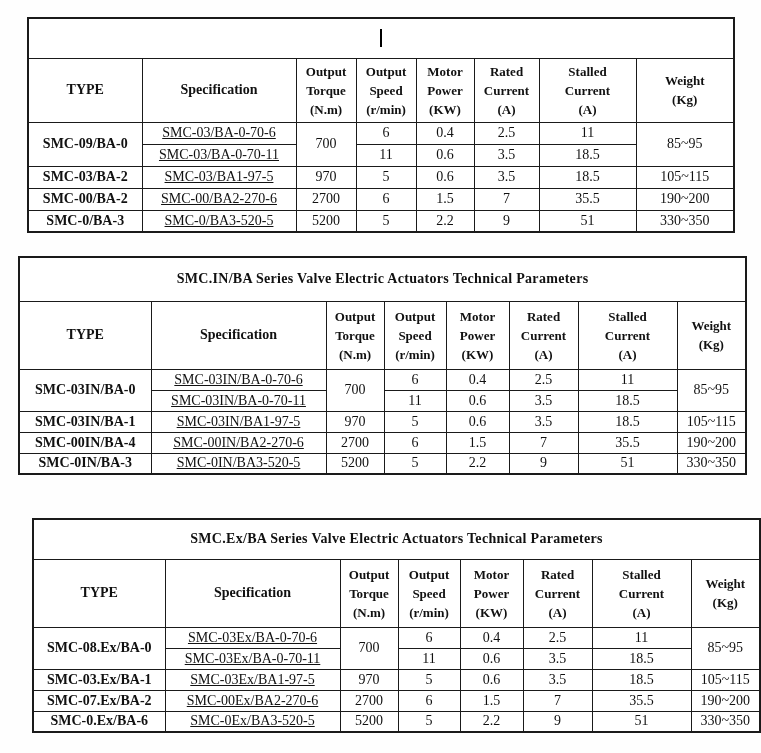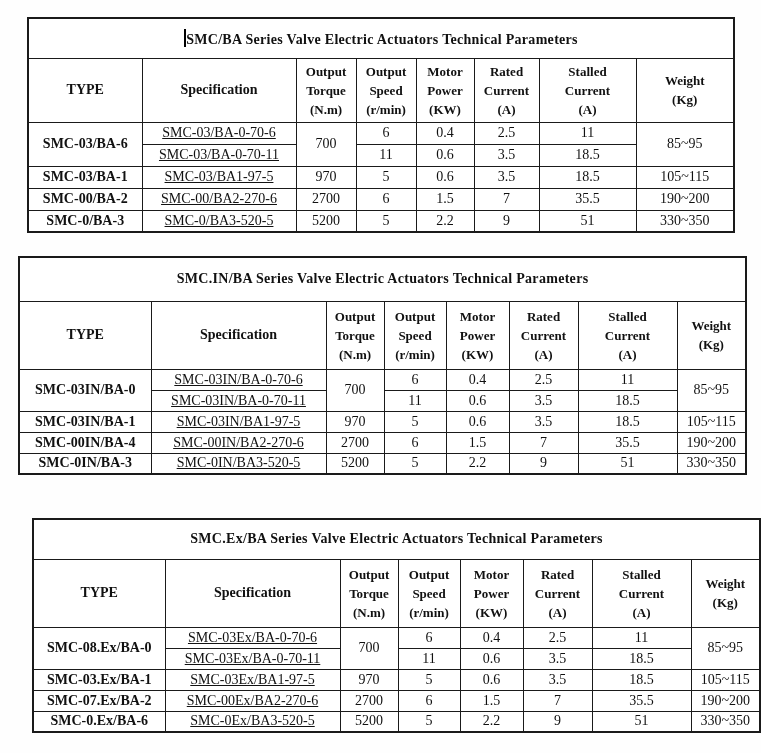--- a/index.html
+++ b/index.html
@@ -55,21 +55,21 @@
         <col style="width:154px">
         <col style="width:60px">
         <col style="width:60px">
       <col style="width:58px">
         <col style="width:65px">
         <col style="width:97px">
         <col style="width:98px">
     </colgroup>
     <tbody>
         <tr class="title-row">
-      <td class="title-cell" colspan="8"><span class="caret"></span><span>SMC/BA Series Valve Electric Actuators Technical Parameters</span></td>
+      <td class="title-cell" colspan="8"><span class="caret"></span></td>
     </tr>
     <tr class="header-row">
       <td class="hdr">TYPE</td>
       <td class="hdr">Specification</td>
       <td class="hdr">
         <div class="hline">Output</div>
         <div class="hline">Torque</div>
         <div class="hline">(N.m)</div>
       </td>
       <td class="hdr">
@@ -91,38 +91,38 @@
         <div class="hline">Stalled</div>
         <div class="hline">Current</div>
         <div class="hline">(A)</div>
       </td>
       <td class="hdr">
         <div class="hline">Weight</div>
         <div class="hline">(Kg)</div>
       </td>
     </tr>
     <tr class="data-row">
-      <td class="type-cell" rowspan="2">SMC-03/BA-6</td>
+      <td class="type-cell" rowspan="2">SMC-09/BA-0</td>
       <td class="spec-cell">SMC-03/BA-0-70-6</td>
       <td rowspan="2">700</td>
       <td>6</td>
       <td>0.4</td>
       <td>2.5</td>
       <td>11</td>
       <td rowspan="2">85~95</td>
     </tr>
     <tr class="data-row">
       <td class="spec-cell">SMC-03/BA-0-70-11</td>
       <td>11</td>
       <td>0.6</td>
       <td>3.5</td>
       <td>18.5</td>
     </tr>
     <tr class="data-row">
-      <td class="type-cell">SMC-03/BA-1</td>
+      <td class="type-cell">SMC-03/BA-2</td>
       <td class="spec-cell">SMC-03/BA1-97-5</td>
       <td>970</td>
       <td>5</td>
       <td>0.6</td>
       <td>3.5</td>
       <td>18.5</td>
       <td>105~115</td>
     </tr>
     <tr class="data-row">
       <td class="type-cell">SMC-00/BA-2</td>

